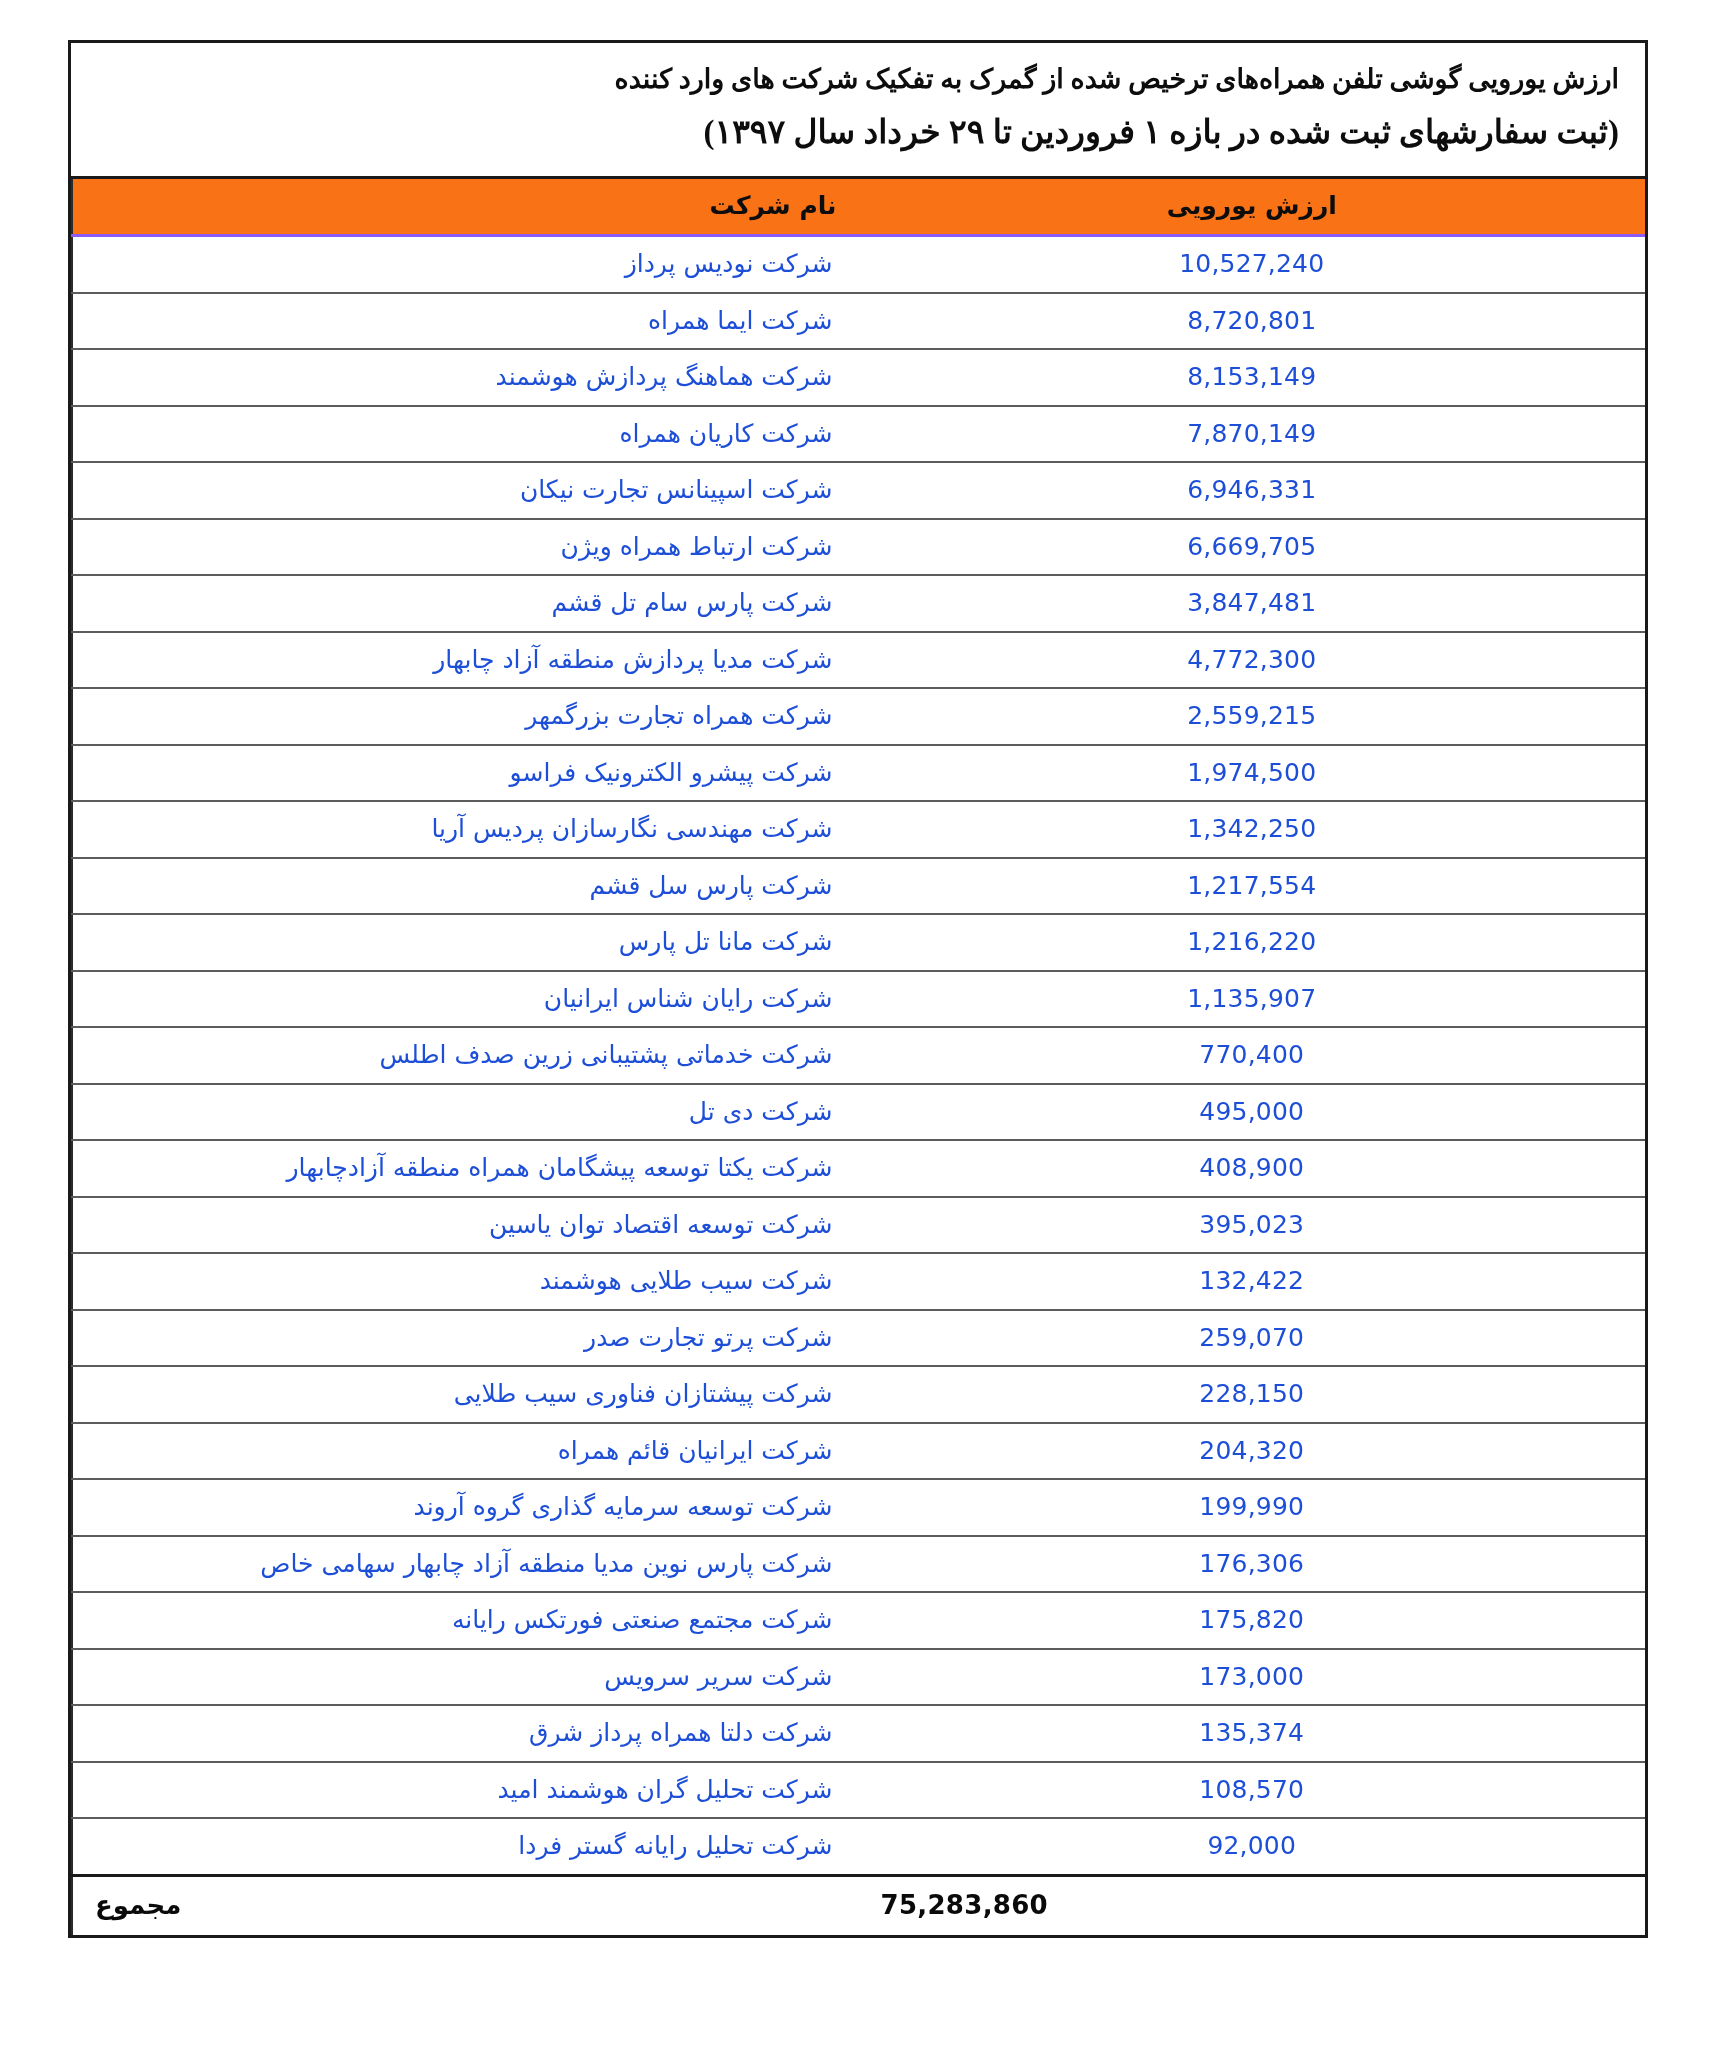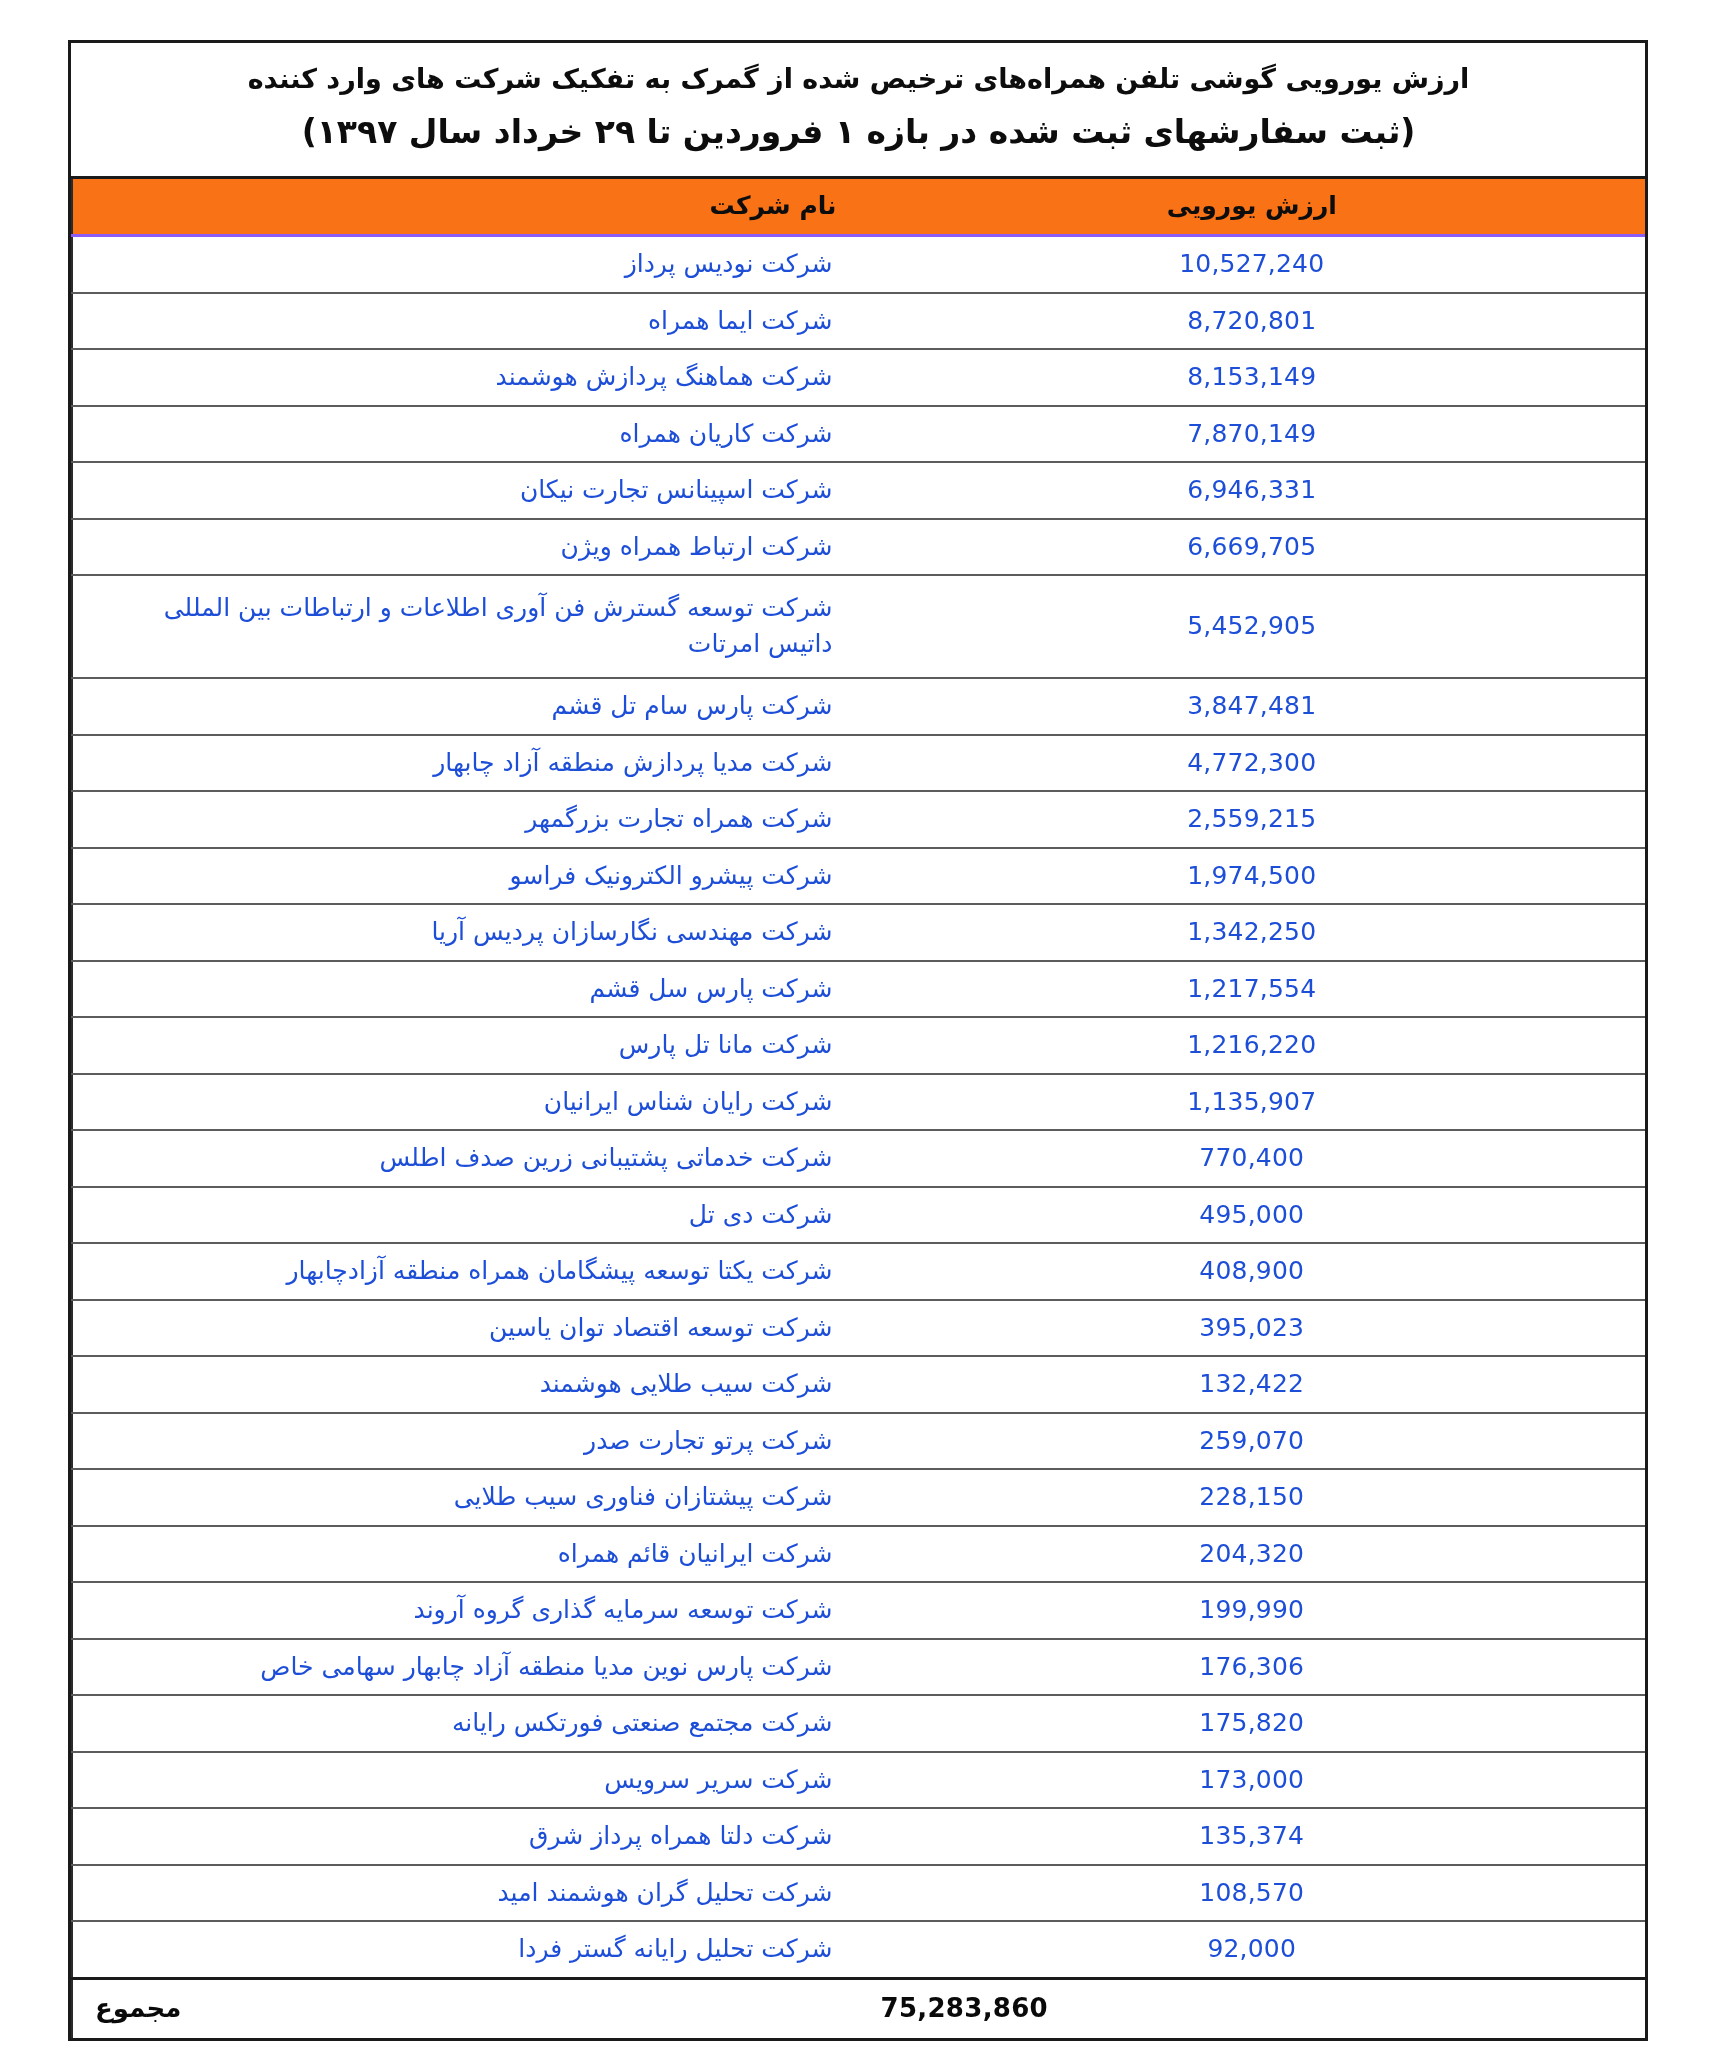--- a/index.html
+++ b/index.html
@@ -34,23 +34,24 @@
   table.report {
     width: 100%;
     border-collapse: collapse;
     table-layout: fixed;
     direction: rtl;
   }
 
   
   .title-cell {
     padding: 16px 26px 18px 26px;
-    text-align: center;
+    text-align: right;
     border-bottom: 3px solid #1a1a1a;
     background: #ffffff;
+    font-family: Liberation Serif, serif;
   }
   .title-line-1 {
     font-size: 27px;
     font-weight: bold;
     line-height: 1.5;
     letter-spacing: 0px;
     color: #0d0d0d;
     white-space: nowrap;
   }
   .title-line-2 {
@@ -165,24 +166,20 @@
             <td class="cell-name">شرکت کاریان همراه</td>
           </tr>
           <tr>
             <td class="cell-value">6,946,331</td>
             <td class="cell-name">شرکت اسپینانس تجارت نیکان</td>
           </tr>
           <tr>
             <td class="cell-value">6,669,705</td>
             <td class="cell-name">شرکت ارتباط همراه ویژن</td>
           </tr>
-          <tr class="tall">
-            <td class="cell-value">5,452,905</td>
-            <td class="cell-name">شرکت توسعه گسترش فن آوری اطلاعات و ارتباطات بین المللی داتیس امرتات</td>
-          </tr>
           <tr>
             <td class="cell-value">3,847,481</td>
             <td class="cell-name">شرکت پارس سام تل قشم</td>
           </tr>
           <tr>
             <td class="cell-value">4,772,300</td>
             <td class="cell-name">شرکت مدیا پردازش منطقه آزاد چابهار</td>
           </tr>
           <tr>
             <td class="cell-value">2,559,215</td>

